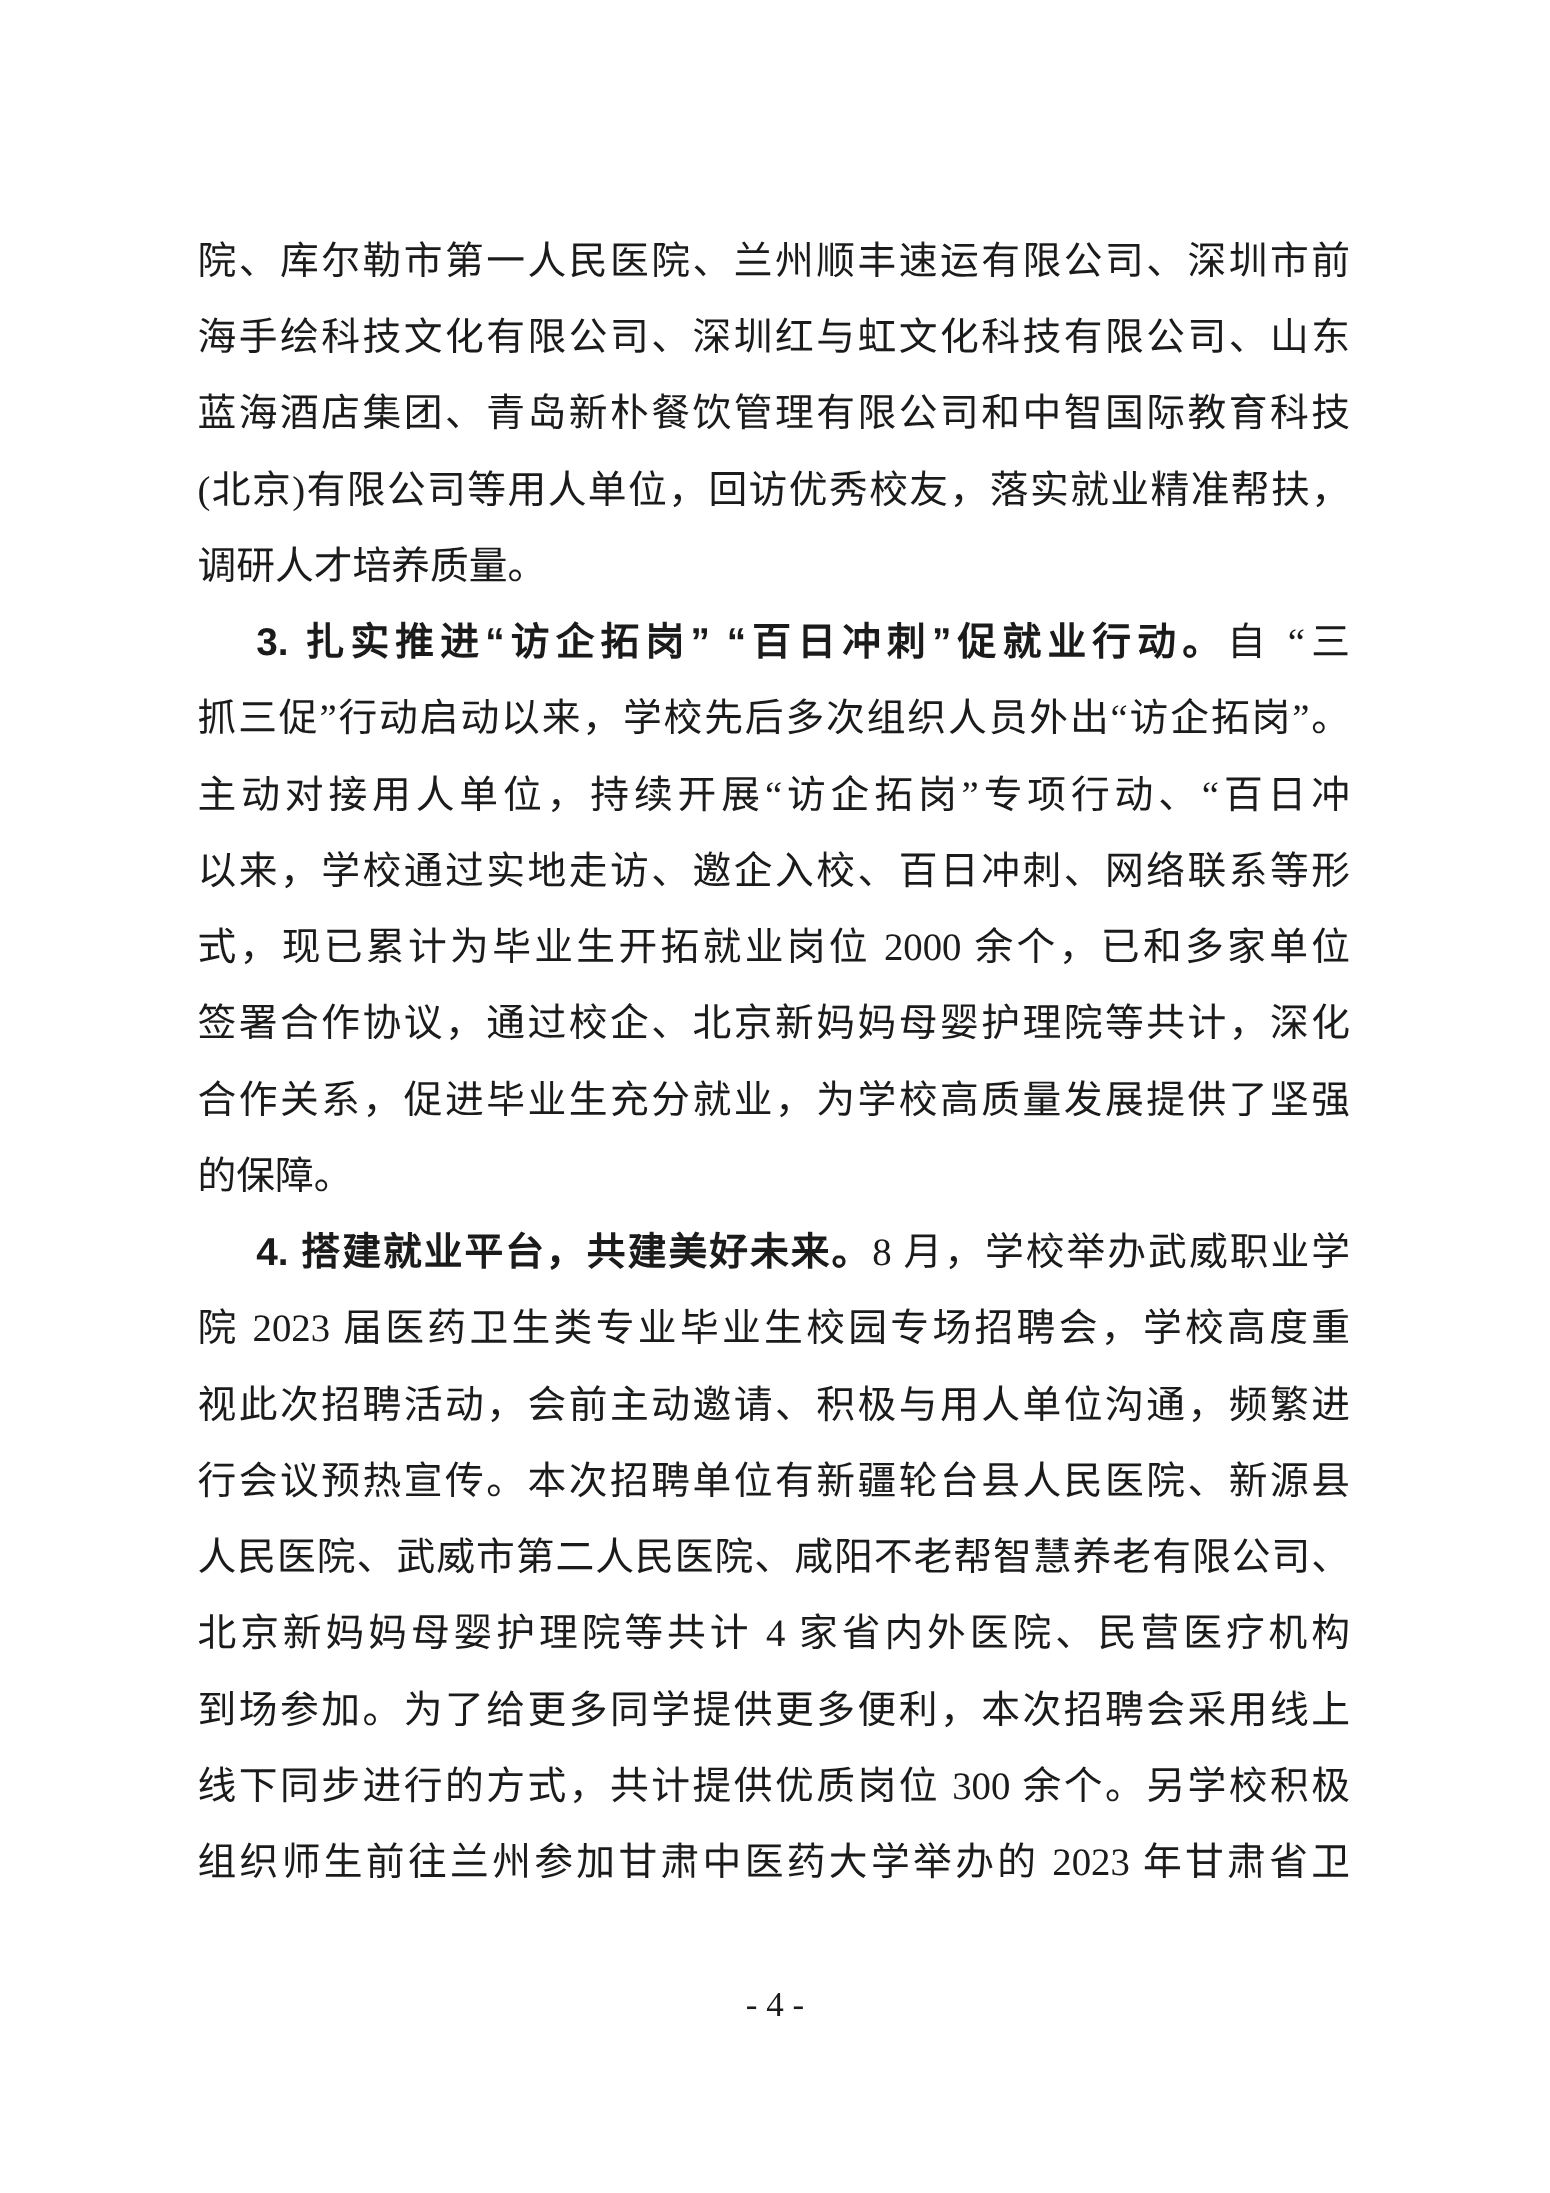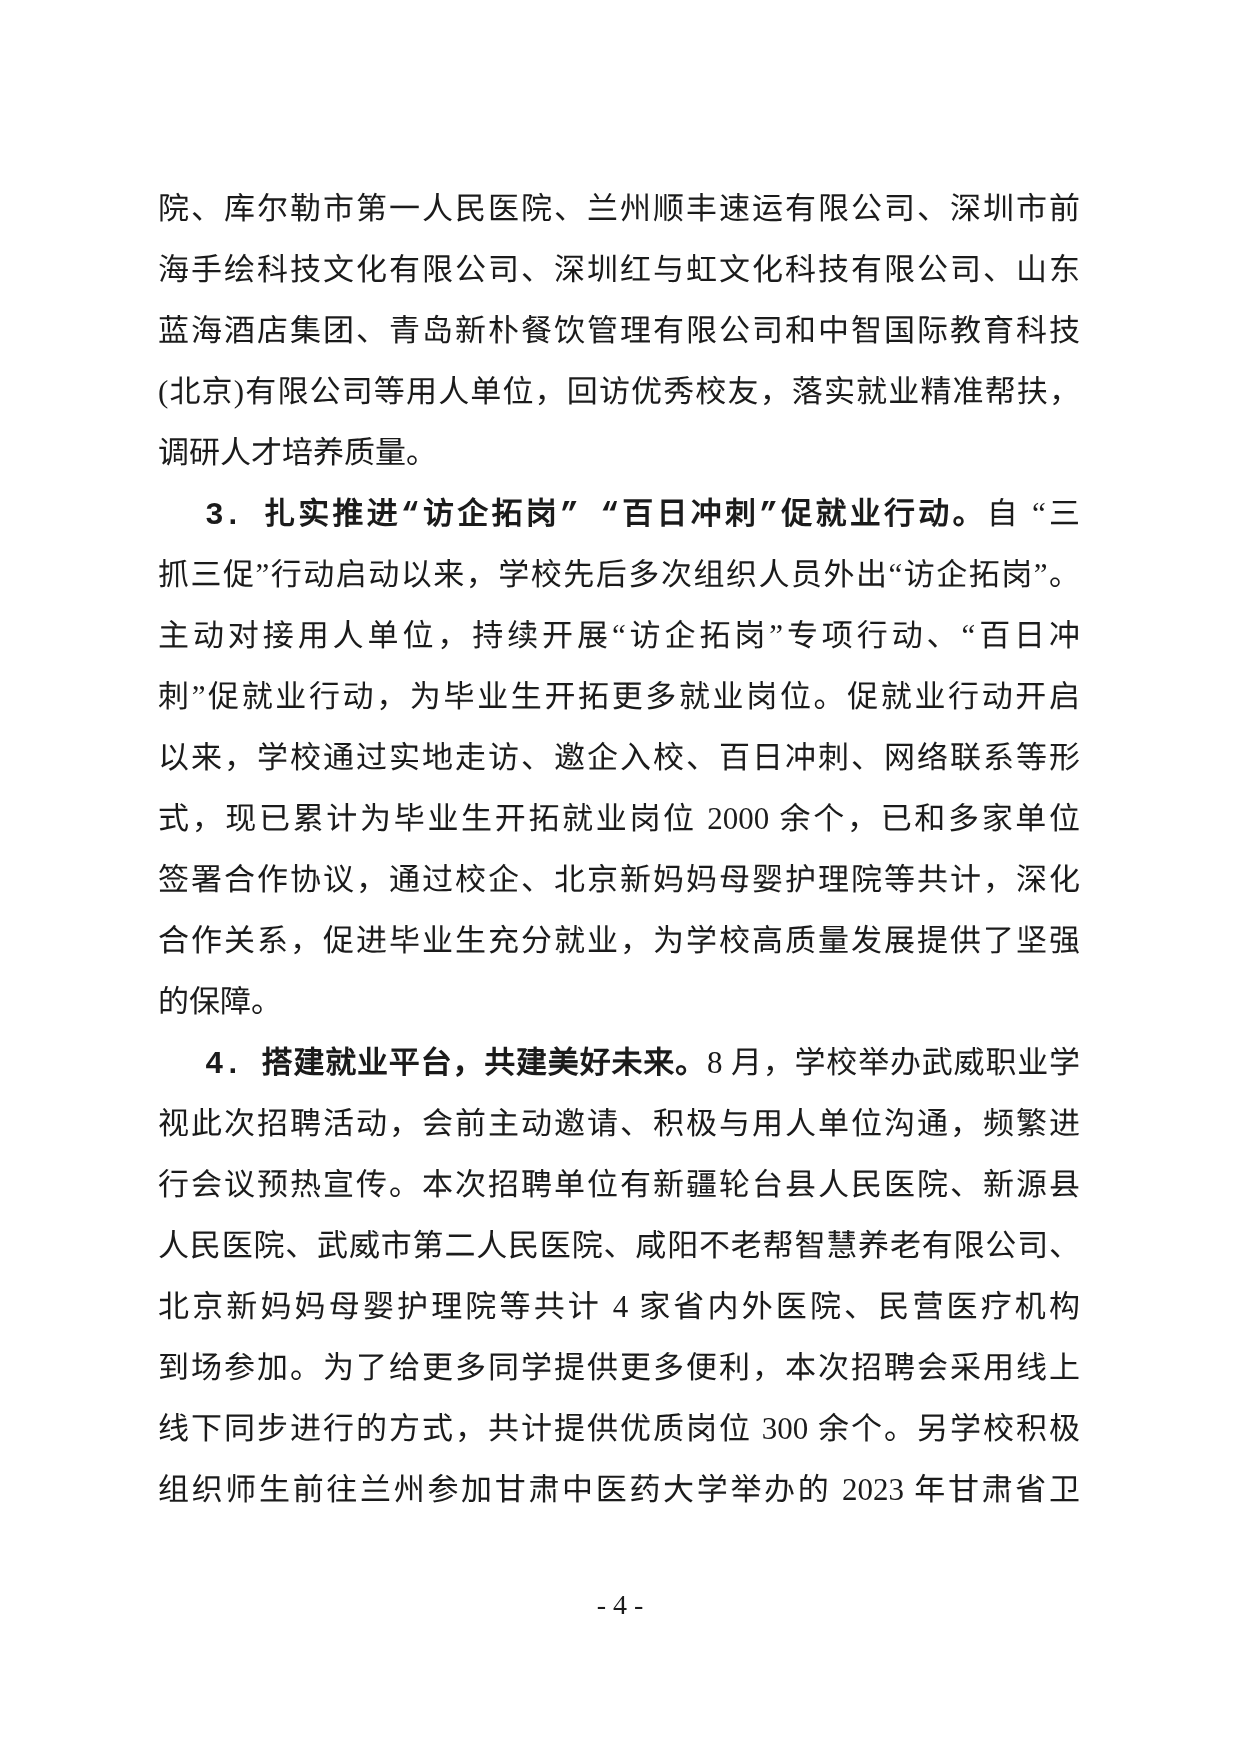--- a/index.html
+++ b/index.html
@@ -31,21 +31,21 @@
   }
   .line.last {
     text-align-last: left;
     font-family: Liberation Serif, serif;
   }
   .line.indent {
     text-indent: 47px;
   }
   .seg-bold {
     font-weight: 700;
-    font-family: Liberation Mono, monospace;
+    font-family: Liberation Sans, sans-serif;
   }
   .footer {
     position: absolute;
     top: 1585px;
     left: 0;
     width: 1240px;
     text-align: center;
     font-size: 28px;
     line-height: 40px;
     color: #1b1b1b;
@@ -57,27 +57,27 @@
 <div class="page">
   <div class="text-block">
       <div class="line"><span>院、库尔勒市第一人民医院、兰州顺丰速运有限公司、深圳市前</span></div>
       <div class="line"><span>海手绘科技文化有限公司、深圳红与虹文化科技有限公司、山东</span></div>
       <div class="line"><span>蓝海酒店集团、青岛新朴餐饮管理有限公司和中智国际教育科技</span></div>
       <div class="line"><span>(北京)有限公司等用人单位，回访优秀校友，落实就业精准帮扶，</span></div>
       <div class="line last"><span>调研人才培养质量。</span></div>
       <div class="line indent"><span class="seg-bold">3. 扎实推进“访企拓岗” “百日冲刺”促就业行动。</span><span>自 “三</span></div>
       <div class="line"><span>抓三促”行动启动以来，学校先后多次组织人员外出“访企拓岗”。</span></div>
       <div class="line"><span>主动对接用人单位，持续开展“访企拓岗”专项行动、“百日冲</span></div>
-      <div class="line"><span>刺”促就业行动，为毕业生开拓更多就业岗位。促就业行动开启</span></div>
       <div class="line"><span>以来，学校通过实地走访、邀企入校、百日冲刺、网络联系等形</span></div>
       <div class="line"><span>式，现已累计为毕业生开拓就业岗位 2000 余个，已和多家单位</span></div>
       <div class="line"><span>签署合作协议，通过校企、北京新妈妈母婴护理院等共计，深化</span></div>
       <div class="line"><span>合作关系，促进毕业生充分就业，为学校高质量发展提供了坚强</span></div>
       <div class="line last"><span>的保障。</span></div>
       <div class="line indent"><span class="seg-bold">4. 搭建就业平台，共建美好未来。</span><span>8 月，学校举办武威职业学</span></div>
+      <div class="line"><span>院 2023 届医药卫生类专业毕业生校园专场招聘会，学校高度重</span></div>
       <div class="line"><span>视此次招聘活动，会前主动邀请、积极与用人单位沟通，频繁进</span></div>
       <div class="line"><span>行会议预热宣传。本次招聘单位有新疆轮台县人民医院、新源县</span></div>
       <div class="line"><span>人民医院、武威市第二人民医院、咸阳不老帮智慧养老有限公司、</span></div>
       <div class="line"><span>北京新妈妈母婴护理院等共计 4 家省内外医院、民营医疗机构</span></div>
       <div class="line"><span>到场参加。为了给更多同学提供更多便利，本次招聘会采用线上</span></div>
       <div class="line"><span>线下同步进行的方式，共计提供优质岗位 300 余个。另学校积极</span></div>
       <div class="line"><span>组织师生前往兰州参加甘肃中医药大学举办的 2023 年甘肃省卫</span></div>
     </div>
   <div class="footer">
     <span>- 4 -</span>

